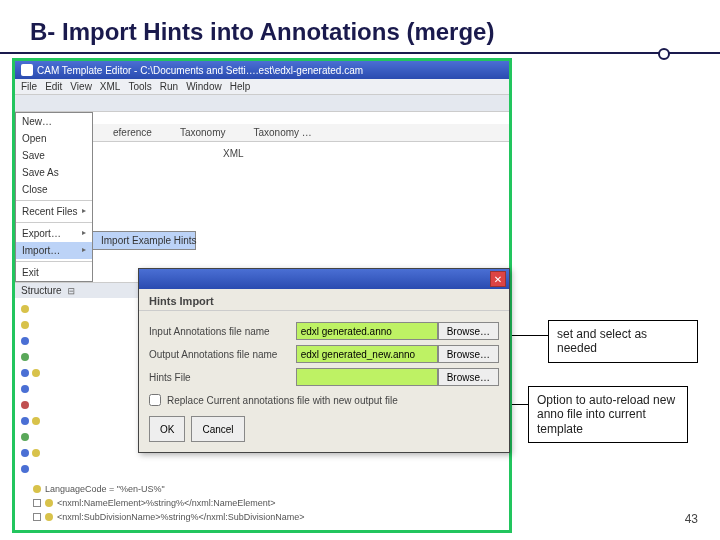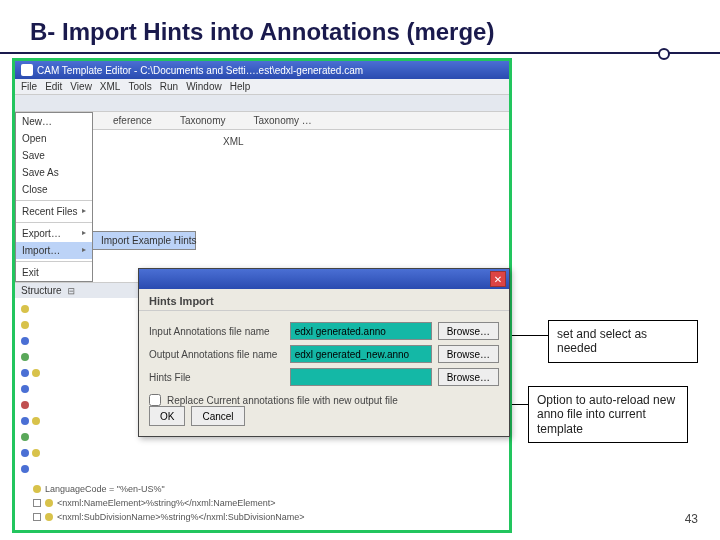--- a/index.html
+++ b/index.html
@@ -15,48 +15,48 @@
   .toolbar-row { background:#e4e8ef; height:18px; border-top:1px solid #ccc; border-bottom:1px solid #ccc; }
   .content-row { display:flex; }
   .file-menu { width:78px; background:#fff; border:1px solid #888; font-size:10px; position:relative; z-index:2; }
   .file-menu .mi { padding:3px 6px; white-space:nowrap; }
   .file-menu .mi.arrow::after { content:"▸"; float:right; font-size:8px; color:#666; }
   .file-menu .sep { border-top:1px solid #ccc; margin:2px 0; }
   .file-menu .mi.sel { background:#bcd3f7; }
   .submenu { position:absolute; left:76px; top:118px; width:104px; background:#fff; border:1px solid #888; }
   .submenu .mi { padding:3px 8px; font-size:10px; }
   .submenu .mi.sel { background:#bcd3f7; }
-  .right-panel { flex:1; }
+  .right-panel { flex:1;margin-top:12px; }
   .tabs-row { display:flex; gap:28px; padding:3px 10px 3px 20px; font-size:10px; color:#444; background:#f4f4f4; border-bottom:1px solid #ccc;}
   .xml-label { padding:6px 0 0 130px; font-size:10px; color:#444; }
   .blank-area { height:60px; background:#fff; }
   .structure-bar { background:#e4e8ef; border-top:1px solid #ccc; padding:2px 6px; font-size:10px; display:flex; align-items:center; gap:6px; }
   .tree-area { display:flex; padding:4px 4px 2px 6px; gap:2px; }
   .tree-icons { width:110px; display:flex; flex-direction:column; gap:2px; }
   .tree-line { display:flex; align-items:center; gap:3px; height:14px; }
   .dot { width:8px; height:8px; display:inline-block; }
   .dot.y { background:#d8c24a; border-radius:50%; }
   .dot.b { background:#4a6fd4; border-radius:50%; }
   .dot.g { background:#5aa85a; border-radius:50%; }
   .dot.r { background:#c05050; border-radius:50%; }
   .dialog-overlay { position:absolute; left:138px; top:268px; width:372px; border:1px solid #444; background:#eceae2; z-index:5; box-shadow:2px 2px 6px rgba(0,0,0,.3);}
   .dlg-titlebar { background: linear-gradient(#4a6fd4,#2a4bb0); height:20px; display:flex; justify-content:space-between; align-items:center; padding:0 3px; }
   .dlg-titlebar .sp { flex:1; }
   .dlg-close { width:16px; height:16px; background:#d44; color:#fff; display:flex; align-items:center; justify-content:center; font-size:10px; border:1px solid #933; }
   .dlg-header { font-size:11px; font-weight:bold; padding:6px 10px 3px; color:#444; border-bottom:1px solid #ccc;}
   .dlg-body { padding:6px 10px 10px; }
-  .dlg-row { display:flex; align-items:center; gap:6px; margin:5px 0; }
+  .dlg-row { display:flex; align-items:center; margin:5px 0; }
   .dlg-row label { width:150px; font-size:10px; color:#444; }
-  .dlg-row input[type=text] { flex:1; height:18px; border:1px solid #888; background:#14b8a6; font-size:10px; padding:0 4px; }
+  .dlg-row input[type=text] { flex:1; height:18px; border:1px solid #888; background:#bef264; font-size:10px; padding:0 4px; }
   .browse-btn { height:18px; font-size:10px; padding:0 8px; border:1px solid #888; background:#eee; cursor:pointer;}
-  .chk-row { display:flex; align-items:center; gap:6px; margin:8px 0 0; }
+  .chk-row { display:flex; align-items:center; gap:6px; margin:8px 0 10px; }
   .chk-row input { width:12px; height:12px; }
   .chk-row span { font-size:10px; color:#444; }
   .dlg-buttons { display:flex; gap:6px; }
-  .dlg-buttons button { height:20px; font-size:10px; padding:0 10px; border:1px solid #888; background:#eee; cursor:pointer;}
+  .dlg-buttons button { height:26px; font-size:10px; padding:0 10px; border:1px solid #888; background:#eee; cursor:pointer;}
   .callout { position:absolute; border:1px solid #000; background:#fff; padding:6px 8px; font-size:12px; color:#222; line-height:1.2; }
   .callout.c1 { left:548px; top:320px; width:150px; }
   .callout.c2 { left:528px; top:386px; width:160px; }
   .call-line { position:absolute; background:#000; height:1px; }
   .call-line.l1 { left:512px; top:335px; width:36px; }
   .call-line.l2 { left:512px; top:404px; width:36px; }
   .page-num { position:absolute; right:22px; bottom:14px; font-size:12px; color:#444; }
   .bottom-tree { padding:4px 10px 6px 18px; font-size:9px; font-family:monospace; color:#555; }
   .bottom-tree div { display:flex; align-items:center; gap:4px; height:14px; }
   .sq { width:8px; height:8px; border:1px solid #888; display:inline-block; }

